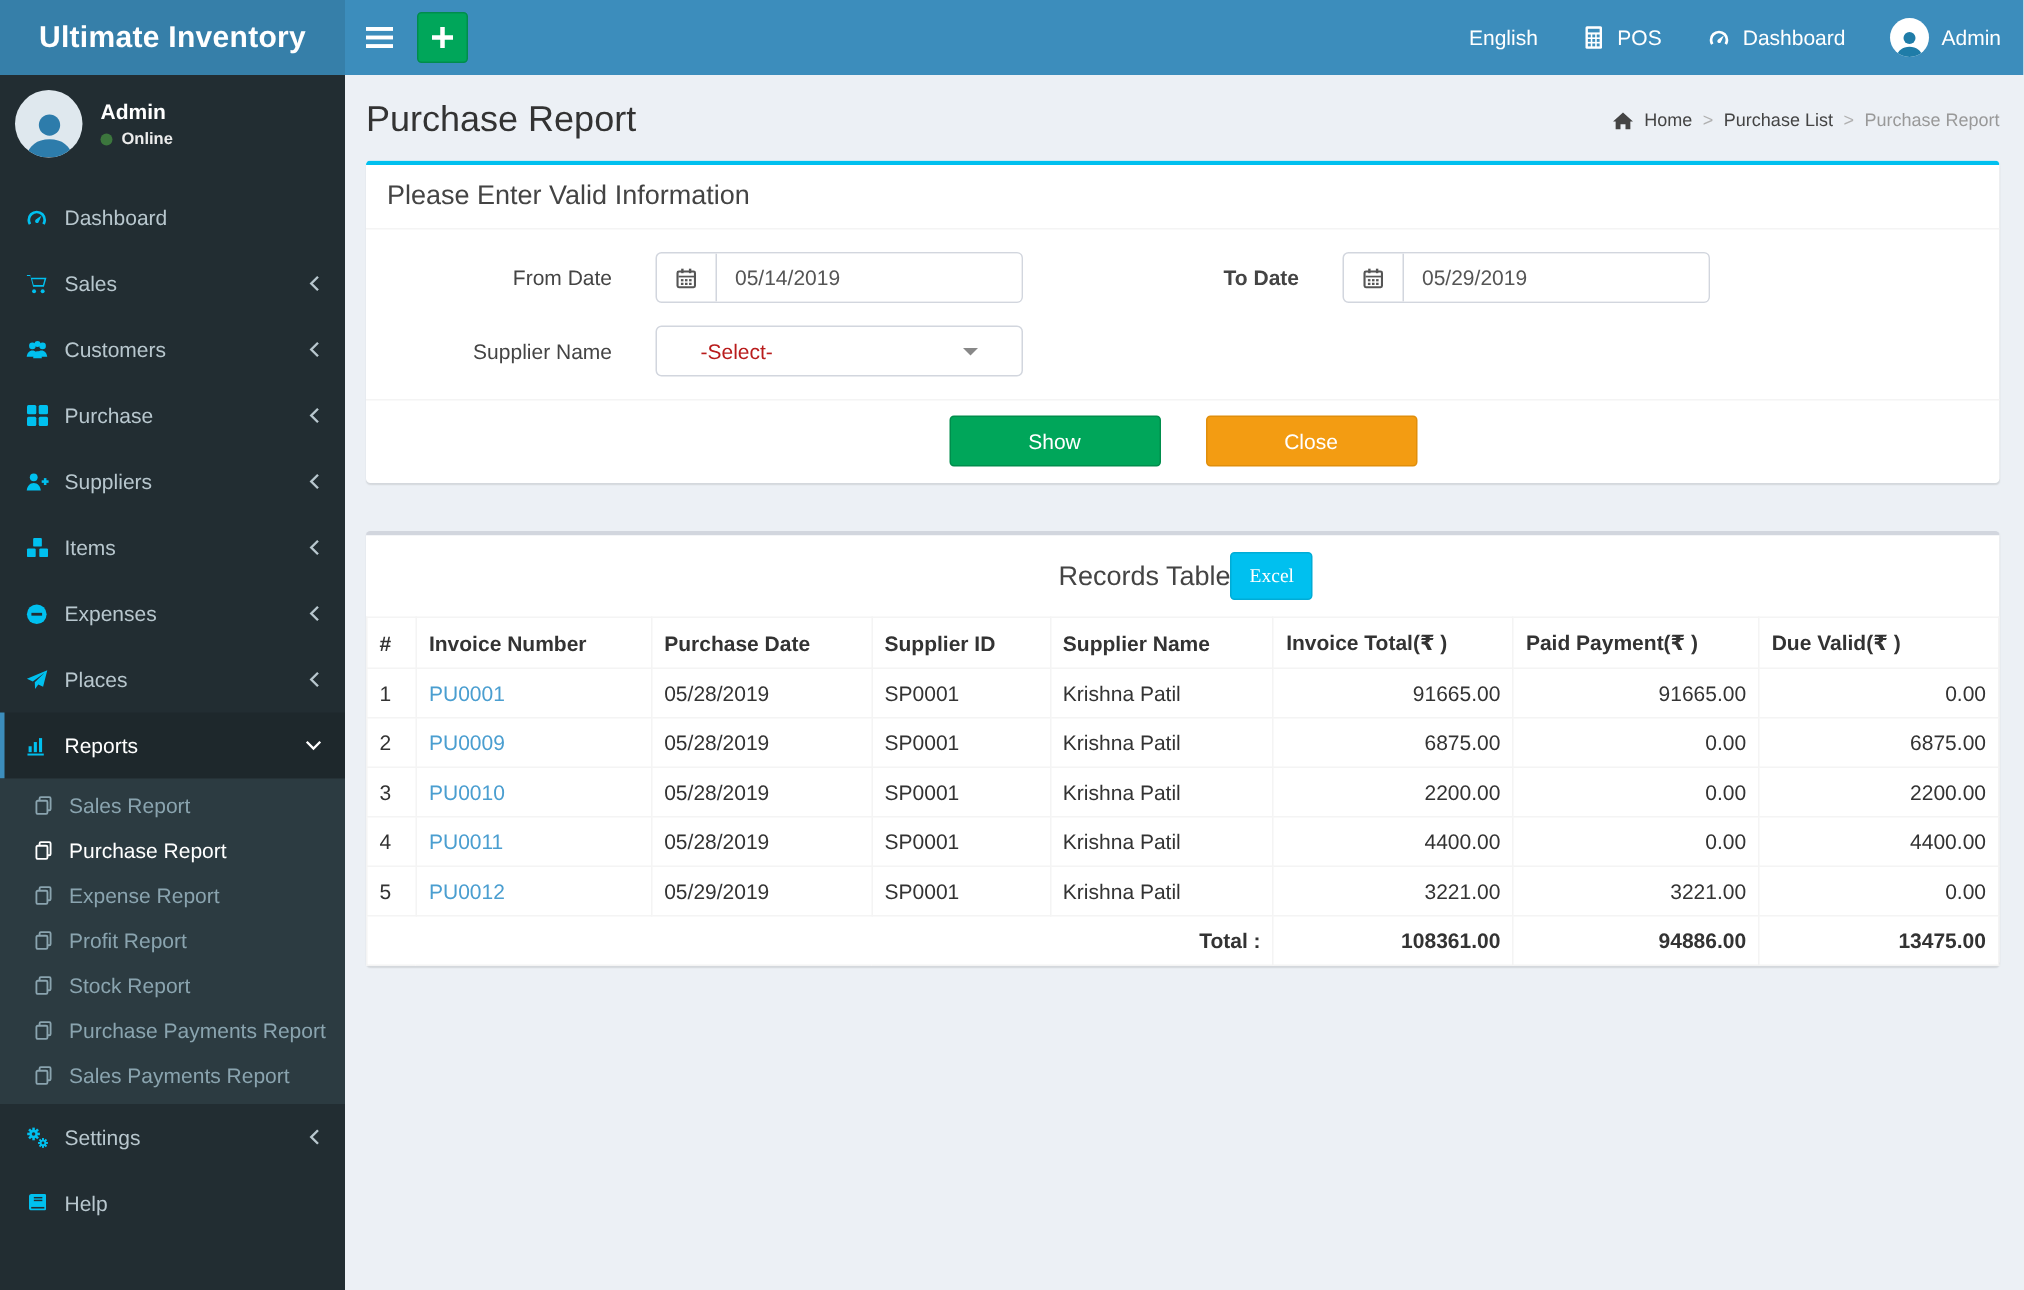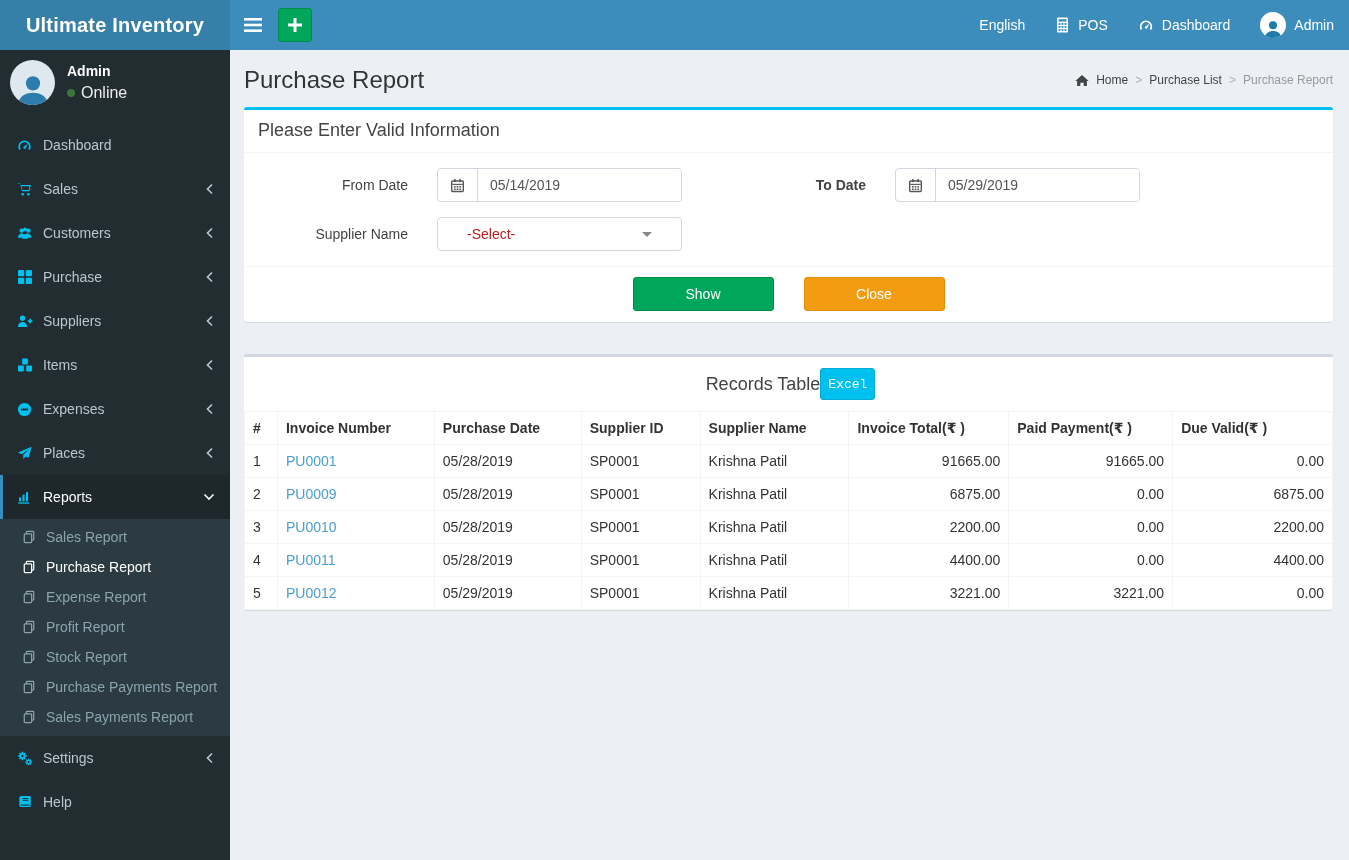--- a/index.html
+++ b/index.html
@@ -20,21 +20,21 @@
   
   .main { flex:1; display:flex; min-height:0; }
   .sidebar { width:230px; background:#222d32; flex-shrink:0; overflow:hidden; }
   .content { flex:1; background:#ecf0f5; display:flex; flex-direction:column; min-width:0; }
   .content-body { flex:1; padding:13px 16px 0 14px; }
 
   
   .user-panel { display:flex; align-items:center; gap:12px; padding:10px 10px 12px 10px; }
   .avatar-big { width:45px; height:45px; border-radius:50%; background:#dfe8ee; overflow:hidden; display:flex; align-items:flex-end; justify-content:center; flex-shrink:0; }
   .user-name { color:#fff; font-weight:bold; font-size:14px; margin-bottom:5px; }
-  .user-status { color:#ececec; font-size:16px; font-weight:normal; display:flex; align-items:center; gap:6px; }
+  .user-status { color:#ececec; font-size:11px; font-weight:bold; display:flex; align-items:center; gap:6px; }
   .dot { width:8px; height:8px; border-radius:50%; background:#3c763d; display:inline-block; }
   .menu { margin-top:6px; }
   .menu-item { height:44px; display:flex; align-items:center; padding:0 15px 0 12px; color:#b8c7ce; font-size:14px; border-left:3px solid transparent; cursor:pointer; }
   .menu-item .mi { width:19px; height:16px; margin-right:9px; display:flex; align-items:center; justify-content:center; color:#00c0ef; flex-shrink:0; }
   .menu-item .chev { margin-left:auto; color:#b8c7ce; display:flex; }
   .menu-item.active { background:#1e282c; color:#fff; border-left-color:#3c8dbc; }
   .menu-item.active .chev { color:#fff; }
   .submenu { background:#2c3b41; padding:3px 0 4px; }
   .sub-item { height:30px; display:flex; align-items:center; padding-left:21px; color:#8aa4af; font-size:14px; gap:9px; cursor:pointer; }
   .sub-item .si { width:16px; height:16px; display:flex; align-items:center; justify-content:center; flex-shrink:0; }
@@ -63,21 +63,21 @@
   .caret { margin-left:auto; width:0; height:0; border-left:5px solid transparent; border-right:5px solid transparent; border-top:5px solid #888; }
   .panel-buttons { border-top:1px solid #f4f4f4; margin-top:14px; padding:10px 0; display:flex; justify-content:center; gap:30px; }
   .btn { width:141px; height:34px; border-radius:3px; border:1px solid transparent; color:#fff; font-size:14px; font-family:inherit; cursor:pointer; }
   .btn-show { background:#00a65a; border-color:#008d4c; }
   .btn-close { background:#f39c12; border-color:#e08e0b; }
 
   
   .panel-records { border-top:3px solid #d2d6de; }
   .records-heading { padding:11px 10px 11px 14px; display:flex; align-items:center; justify-content:center; }
   .records-title { font-size:18px; color:#444; }
-  .btn-excel { width:55px; height:32px; background:#00c0ef; border:1px solid #00acd6; border-radius:3px; color:#fff; font-size:13px; font-family:Liberation Mono, monospace; cursor:pointer; }
+  .btn-excel { width:55px; height:32px; background:#00c0ef; border:1px solid #00acd6; border-radius:3px; color:#fff; font-size:13px; font-family:Liberation Serif, serif; cursor:pointer; }
   table { width:100%; border-collapse:collapse; font-size:14px; color:#333; }
   th, td { border:1px solid #f4f4f4; padding:8px; text-align:left; font-size:14px; }
   th { font-weight:bold; color:#333; }
   td.num { text-align:right; }
   .total-row td { font-weight:bold; }
   a.inv-link { color:#4a9ed0; text-decoration:none; cursor:pointer; }
 
   
   .footer { background:#fff; border-top:1px solid #d2d6de; padding:15px 16px 15px 15px; display:flex; justify-content:space-between; font-weight:bold; color:#444; font-size:14px; flex-shrink:0; }
 
@@ -574,20 +574,26 @@
               <tr>
                 <td>5</td>
                 <td><a class="inv-link">PU0012</a></td>
                 <td>05/29/2019</td>
                 <td>SP0001</td>
                 <td>Krishna Patil</td>
                 <td class="num">3221.00</td>
                 <td class="num">3221.00</td>
                 <td class="num">0.00</td>
               </tr>
+              <tr class="total-row">
+                <td colspan="5" class="num">Total :</td>
+                <td class="num">108361.00</td>
+                <td class="num">94886.00</td>
+                <td class="num">13475.00</td>
+              </tr>
             </tbody>
           </table>
         </div>
 
       </div>
 
     </div>
   </div>
 
 </div>

